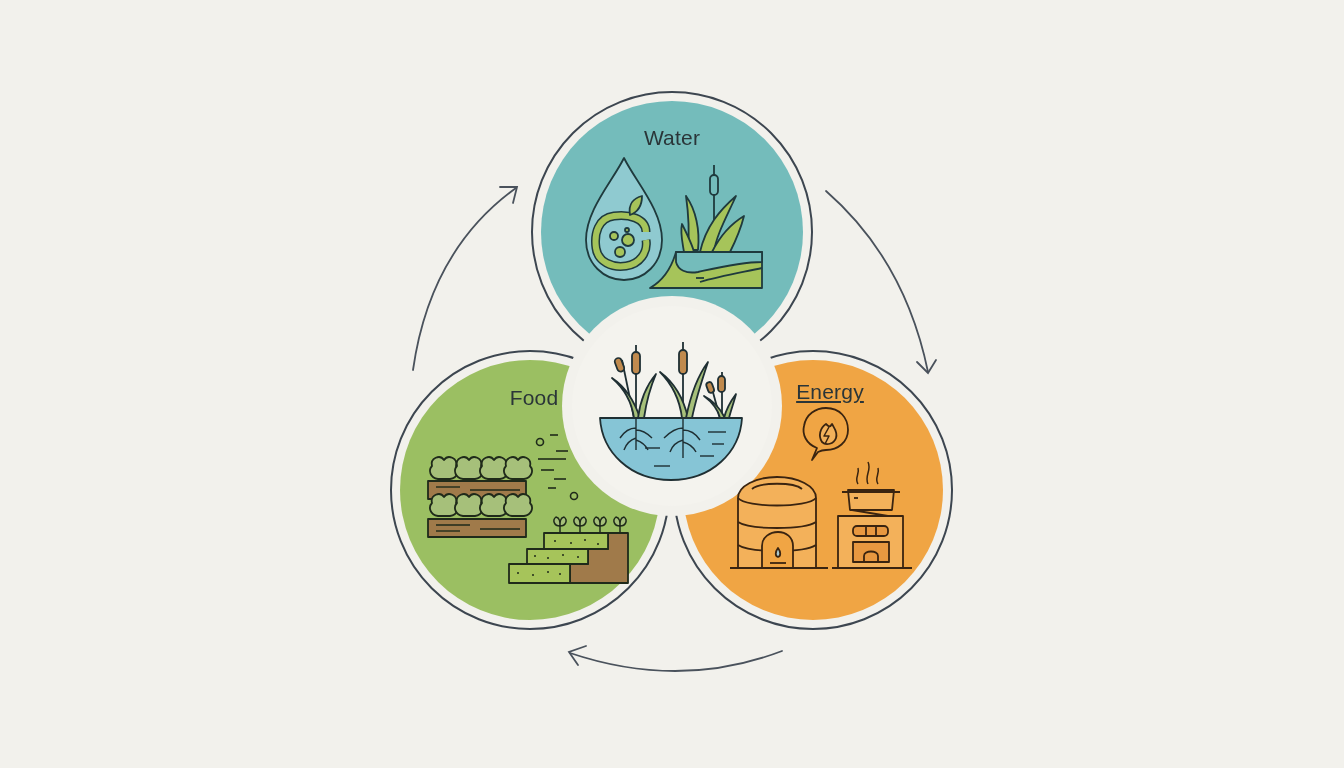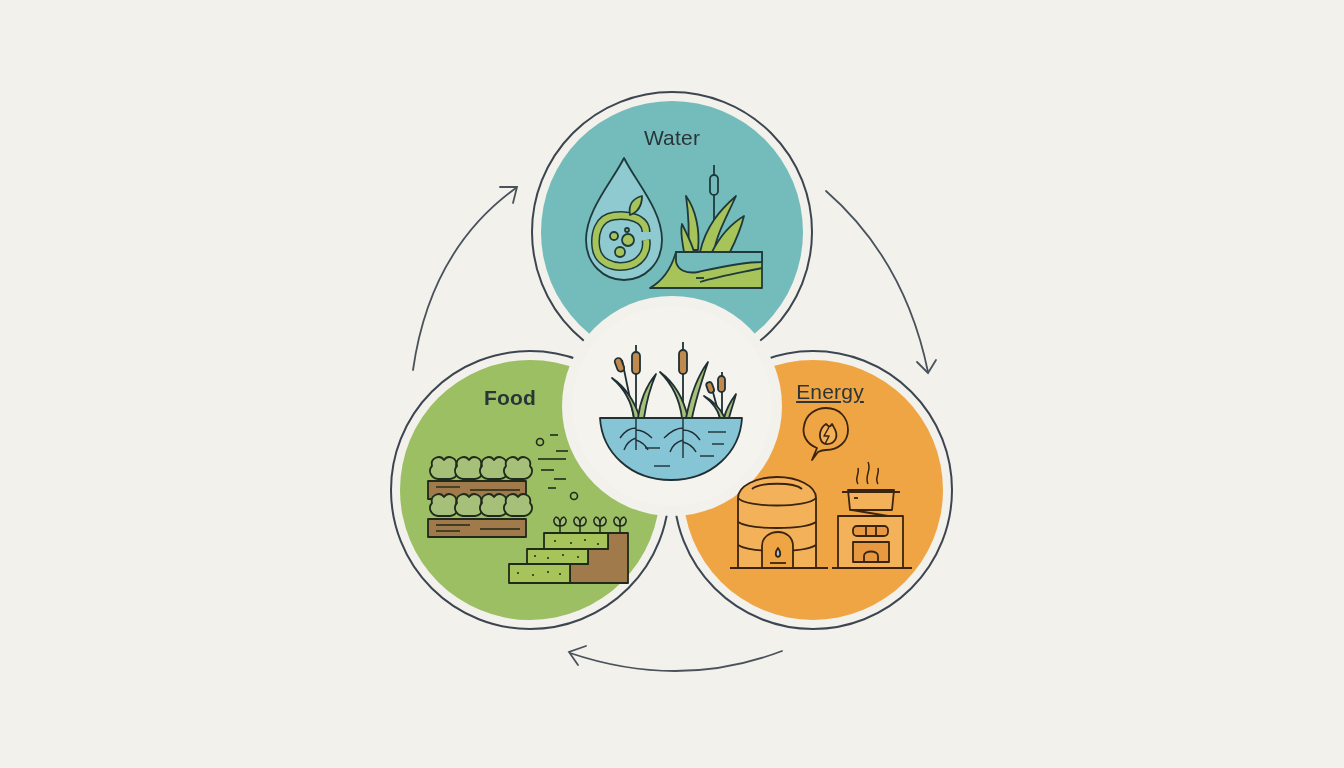--- a/index.html
+++ b/index.html
@@ -202,15 +202,15 @@
       <path d="M864 562 L864 556 C864 550 878 550 878 556 L878 562" fill="none"></path>
       <g fill="none" stroke-width="1.5">
         <path d="M858 484 C854 478 860 474 858 468"></path>
         <path d="M868 484 C864 476 872 470 868 462"></path>
         <path d="M878 484 C874 478 880 474 878 468"></path>
       </g>
     </g>
   </svg>
 
   <div class="label" style="left:672px; top:126px;">Water</div>
-  <div class="label" style="left:510px; top:386px;font-weight:bold;">Food</div>
+  <div class="label" style="left:534px; top:386px;">Food</div>
   <div class="label" style="left:830px; top:380px;text-decoration:underline;">Energy</div>
 </div>
 
 </body></html>

